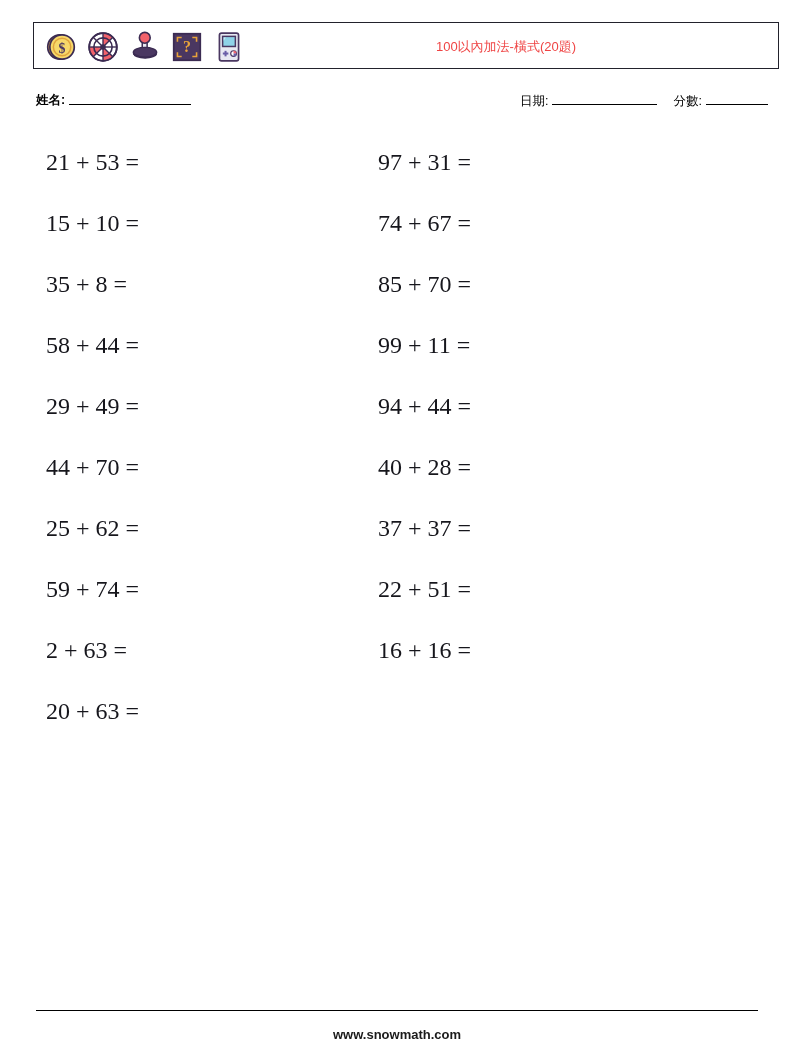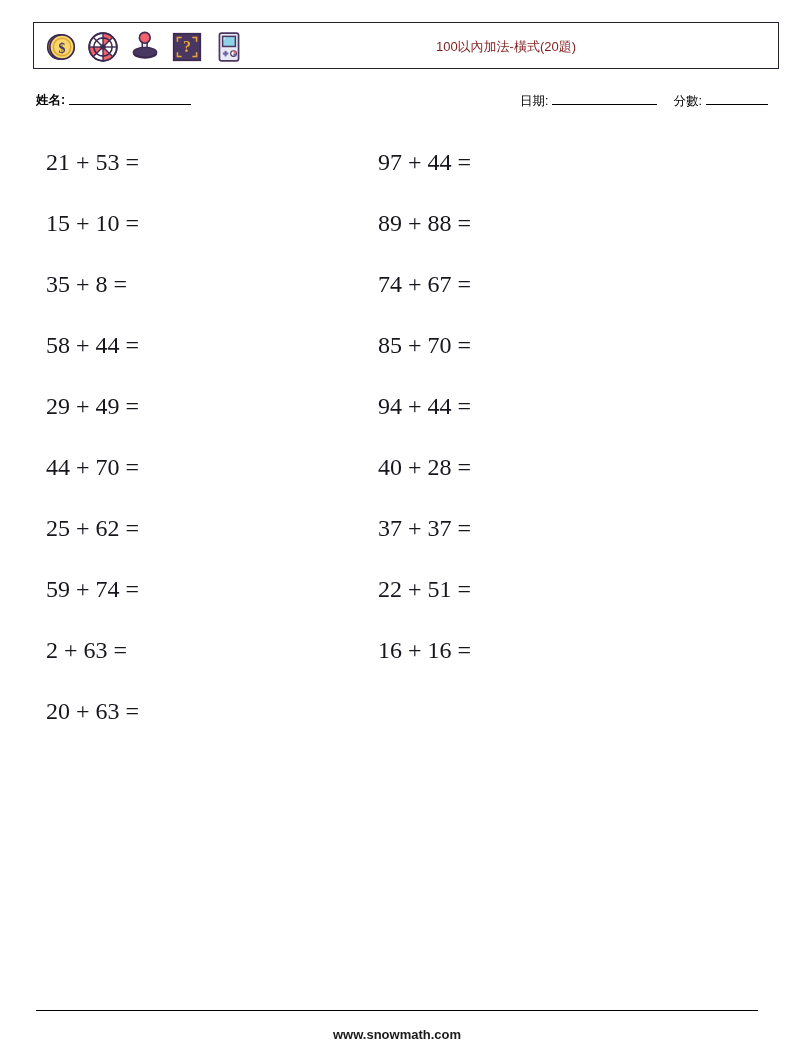--- a/index.html
+++ b/index.html
@@ -44,21 +44,21 @@
   #worksheet-title {
     position: absolute;
     left: 0;
     right: 0;
     top: 0;
     height: 47px;
     line-height: 47px;
     text-align: center;
     font-family: "Liberation Sans", "DejaVu Sans", sans-serif;
     font-size: 13px;
-    color: #7f1d1d;
+    color: #ef4444;
     letter-spacing: 0px;
     padding-left: 200px;
     box-sizing: border-box;
   }
 
   
   #info-row {
     position: absolute;
     left: 36px;
     top: 92px;
@@ -251,24 +251,24 @@
     <div class="prob-row">58 + 44 =</div>
     <div class="prob-row">29 + 49 =</div>
     <div class="prob-row">44 + 70 =</div>
     <div class="prob-row">25 + 62 =</div>
     <div class="prob-row">59 + 74 =</div>
     <div class="prob-row">2 + 63 =</div>
     <div class="prob-row">20 + 63 =</div>
   </div>
 
   <div class="prob-col" id="col-right">
-    <div class="prob-row">97 + 44 =</div>
-    <div class="prob-row">89 + 88 =</div>
+    <div class="prob-row">97 + 31 =</div>
     <div class="prob-row">74 + 67 =</div>
     <div class="prob-row">85 + 70 =</div>
+    <div class="prob-row">99 + 11 =</div>
     <div class="prob-row">94 + 44 =</div>
     <div class="prob-row">40 + 28 =</div>
     <div class="prob-row">37 + 37 =</div>
     <div class="prob-row">22 + 51 =</div>
     <div class="prob-row">16 + 16 =</div>
   </div>
 
 </div>
 
 <div id="footer-rule"></div>

